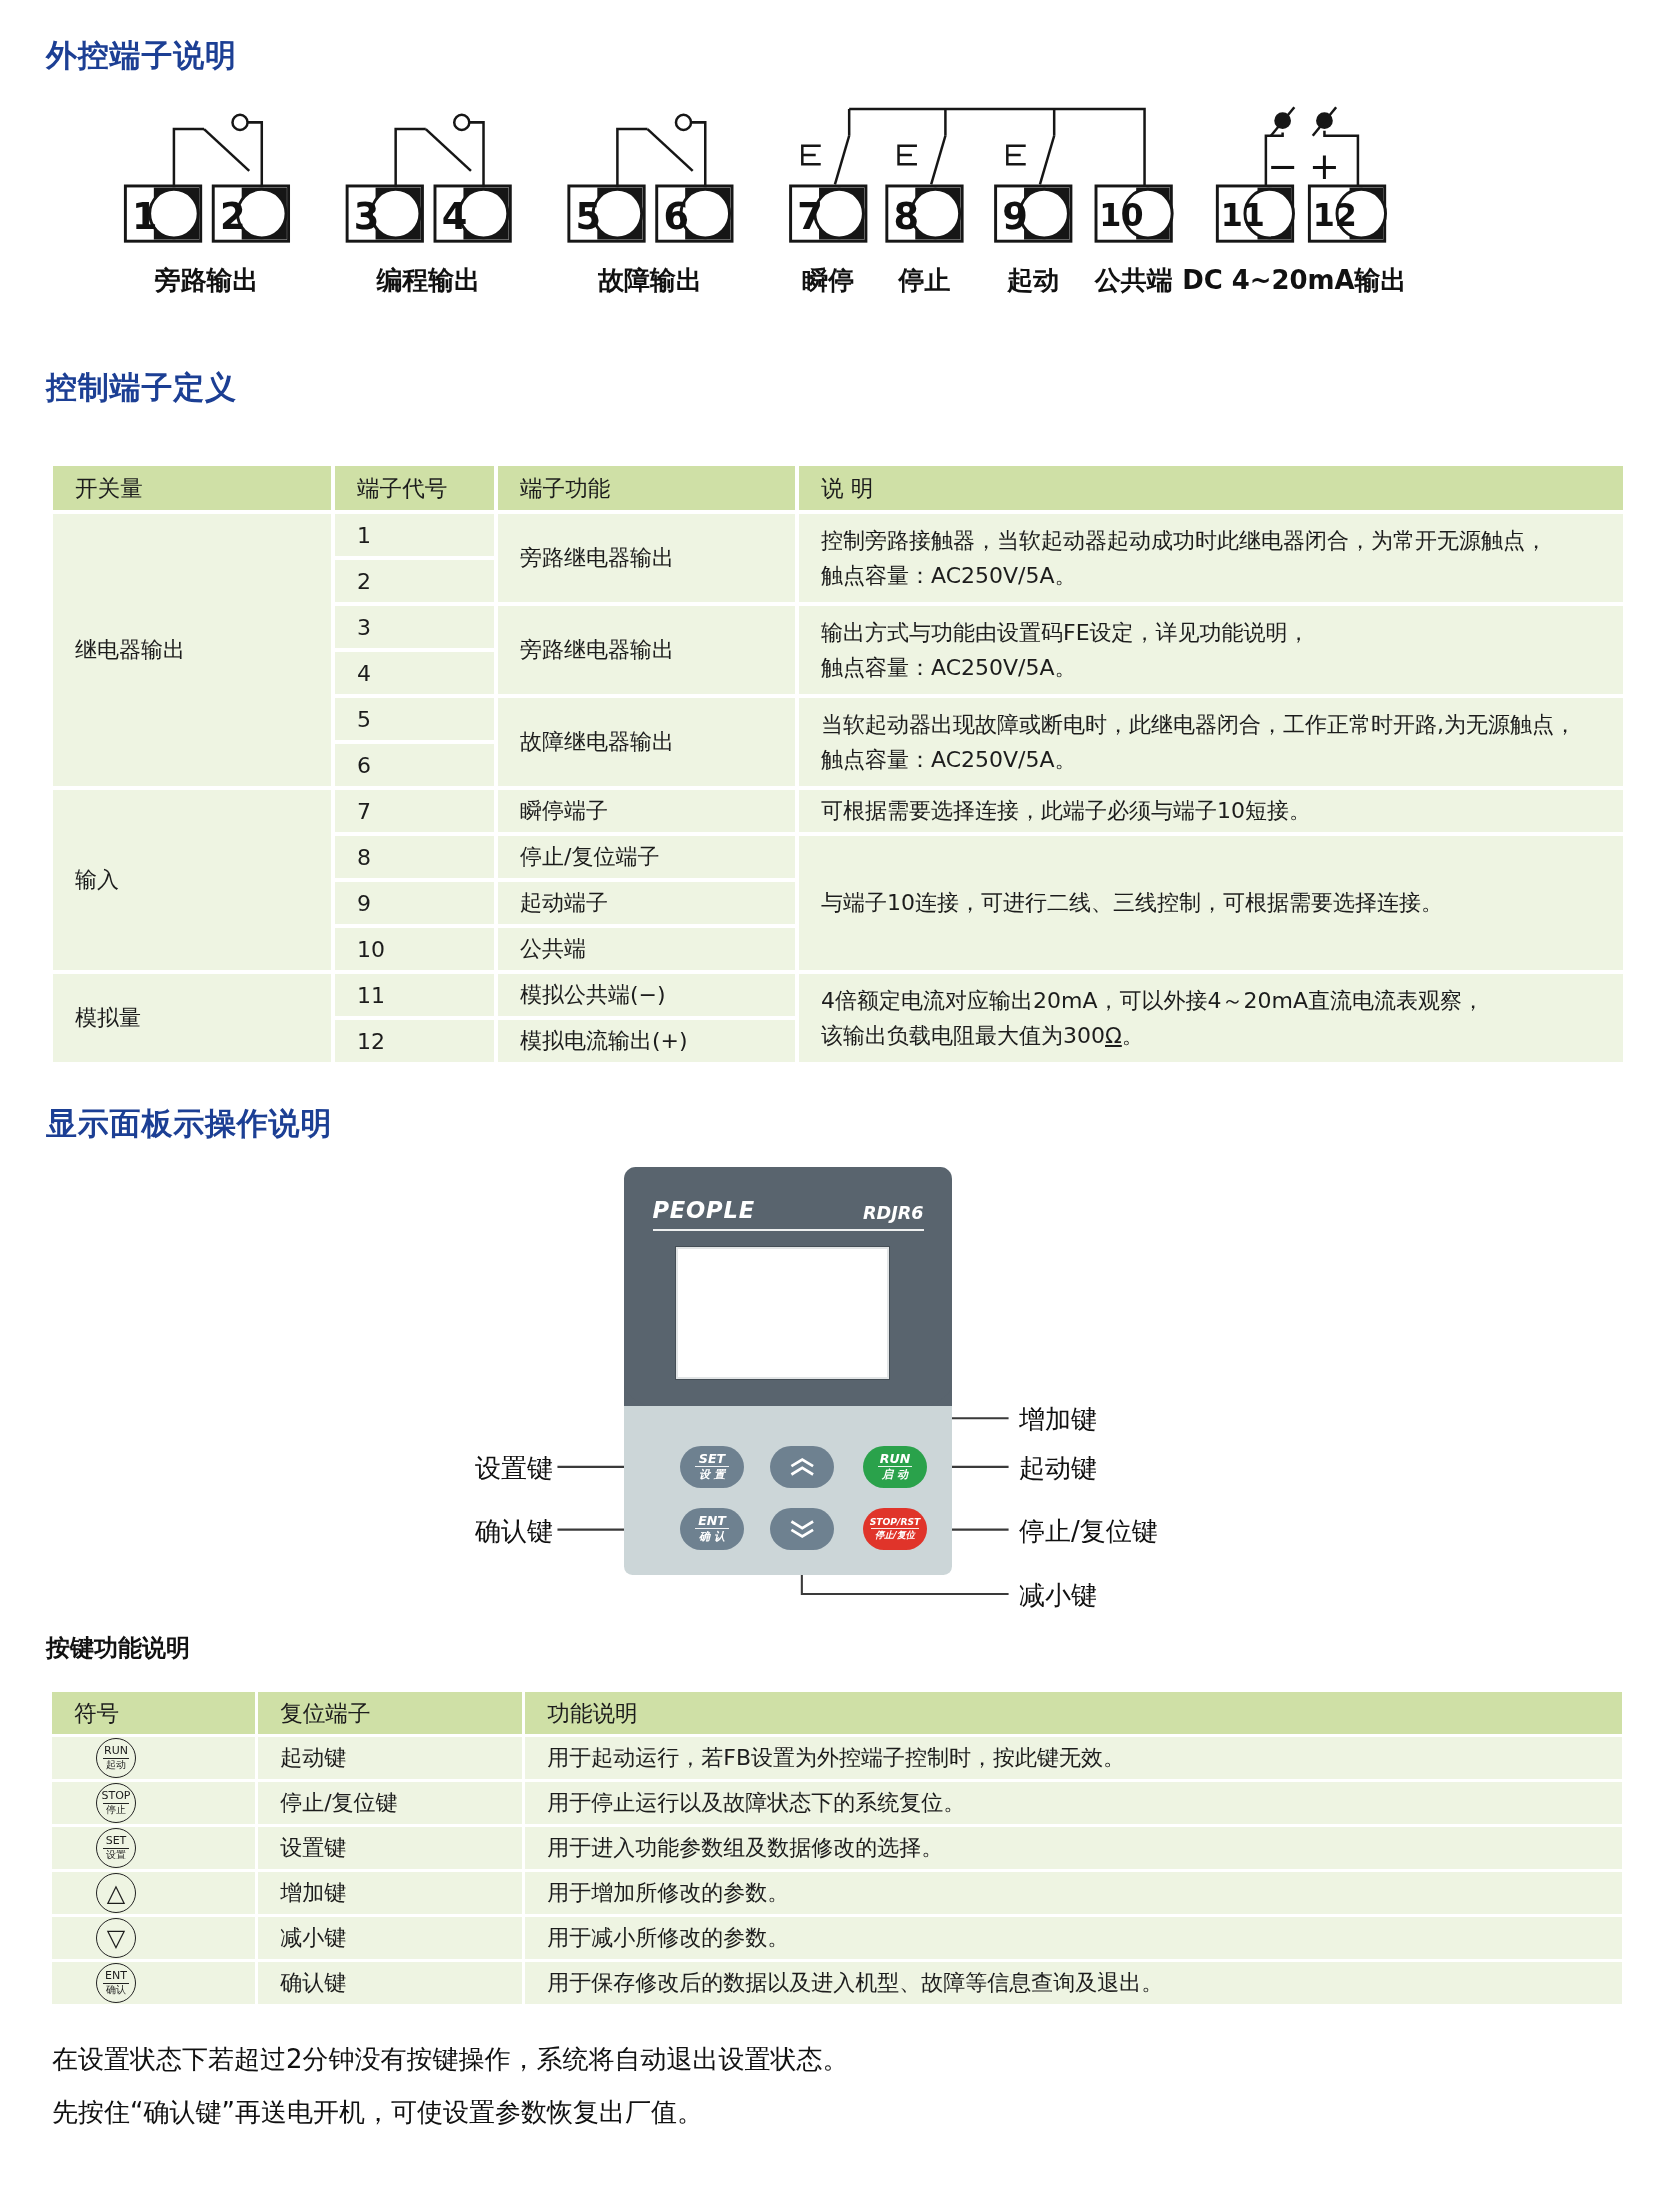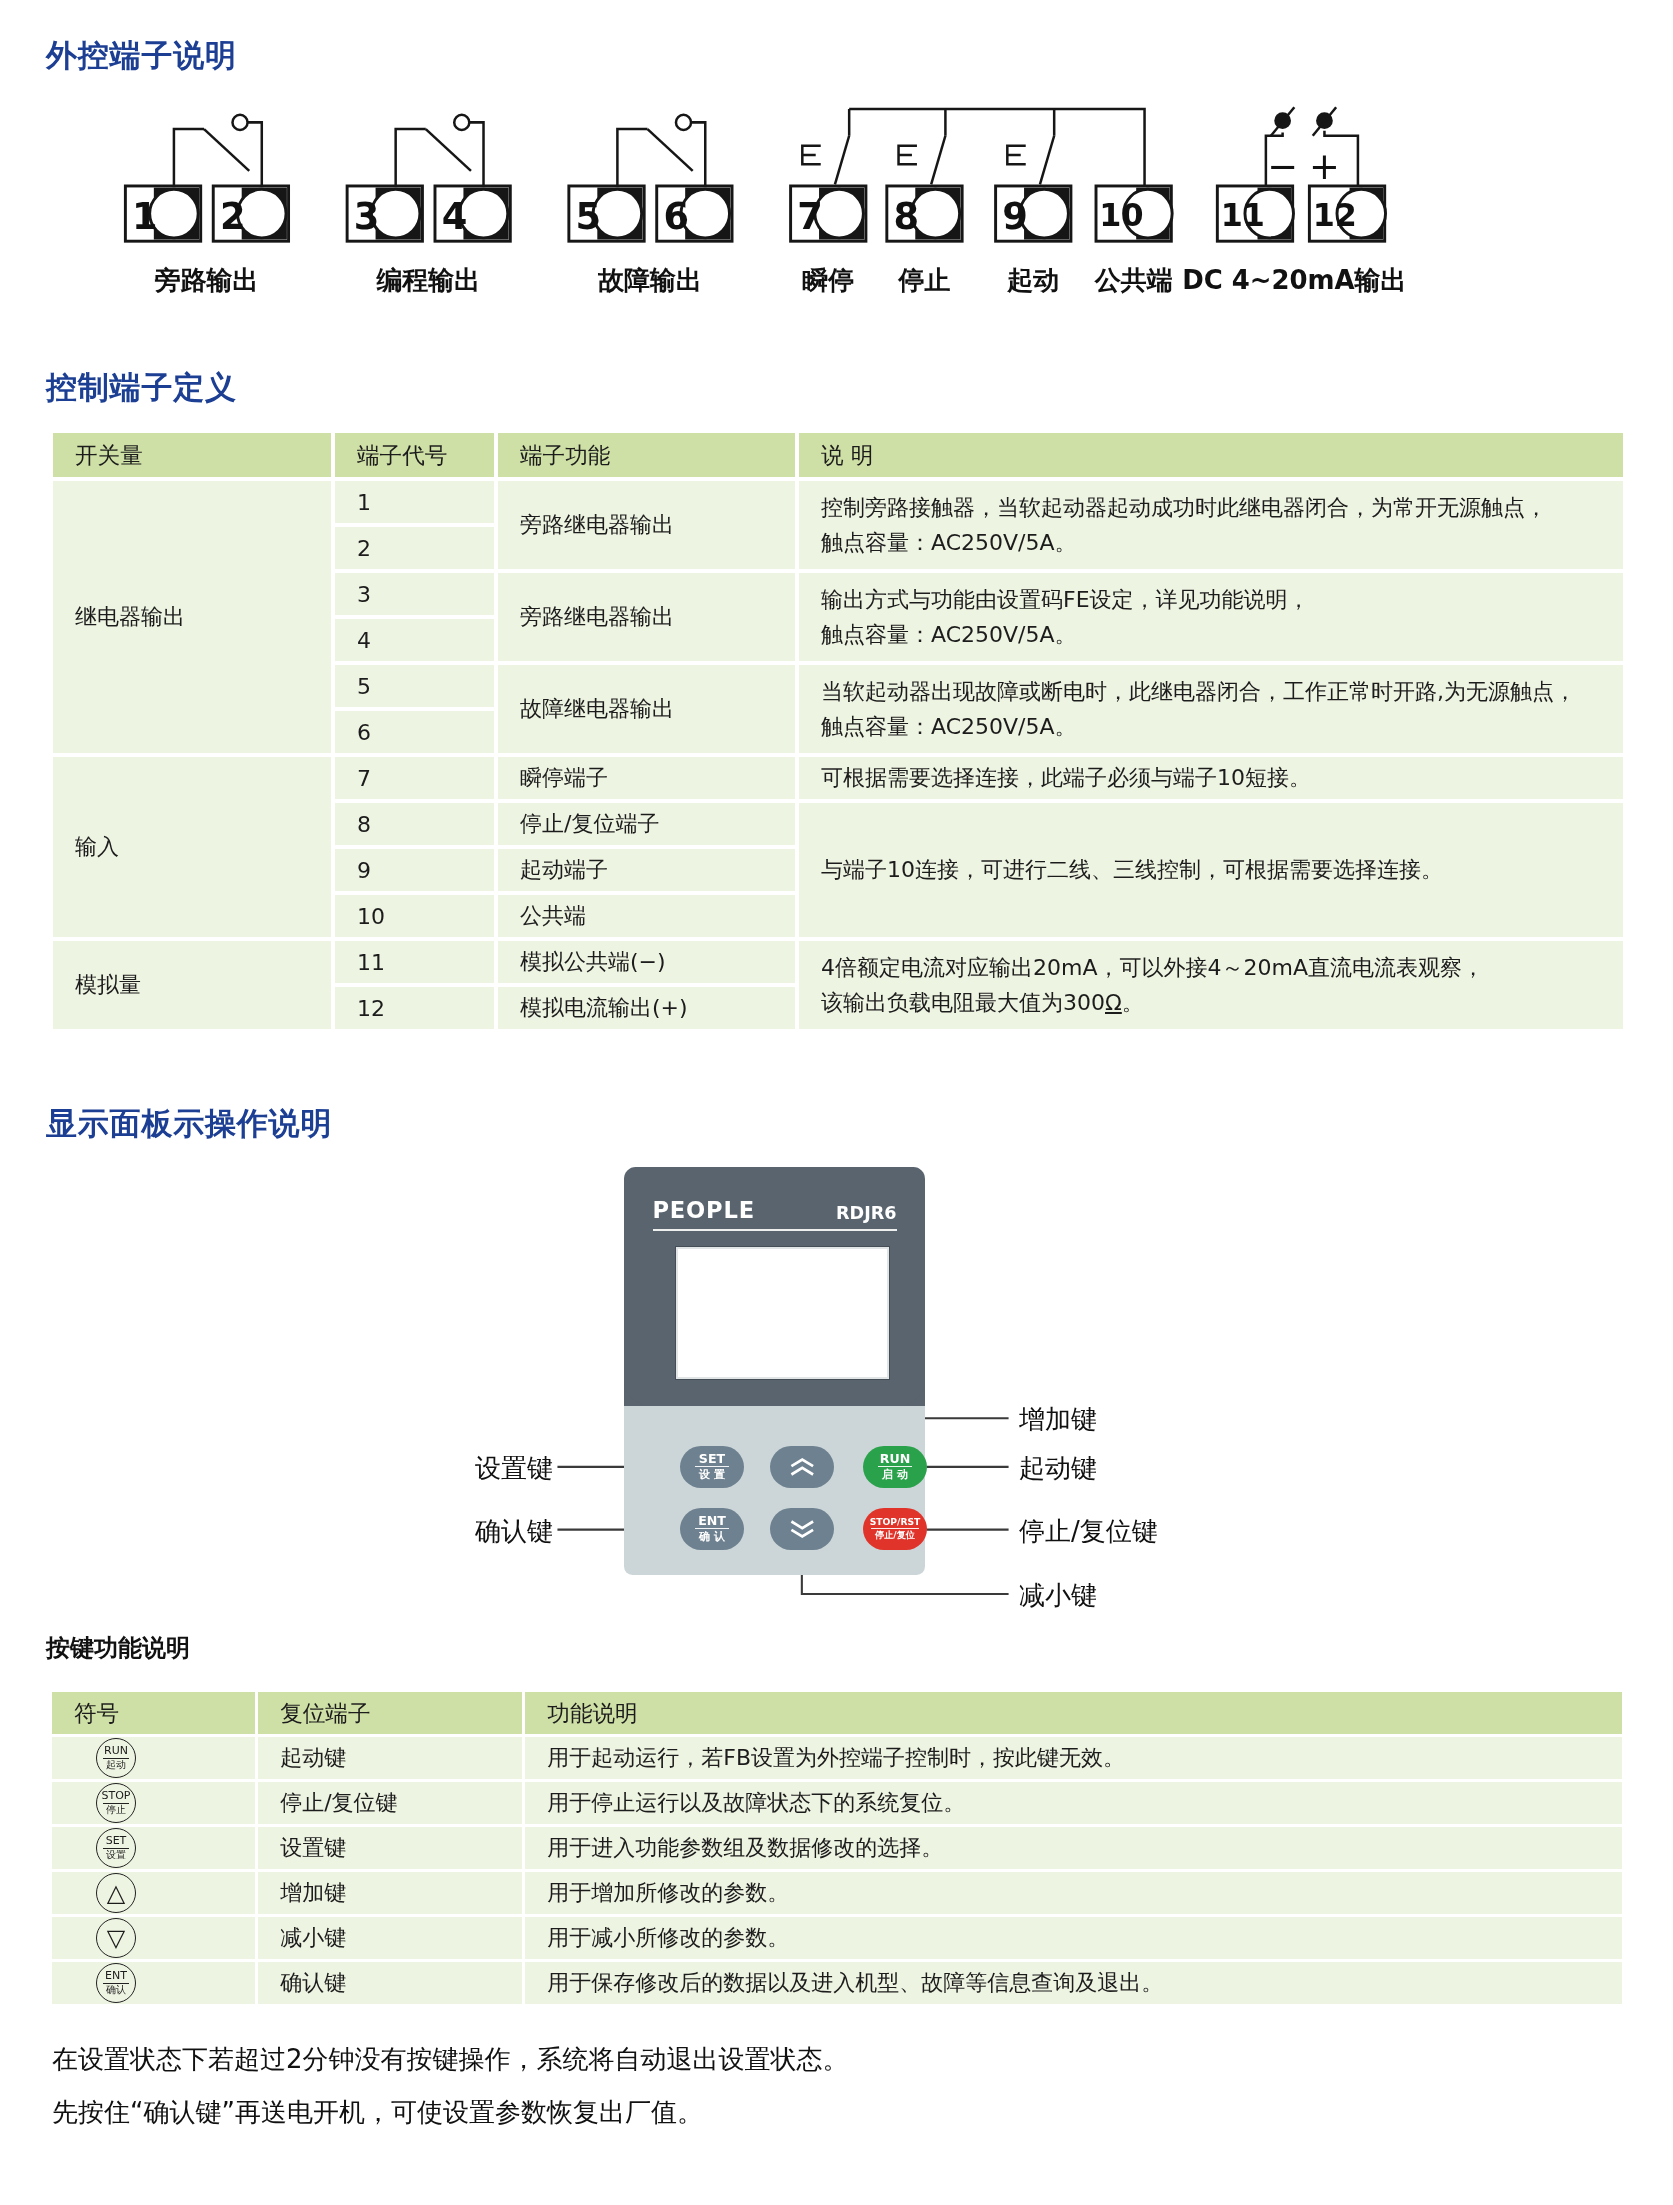--- a/index.html
+++ b/index.html
@@ -33,21 +33,21 @@
   .sym { width:40px; height:40px; border:1.7px solid #222; border-radius:50%; display:flex; flex-direction:column; align-items:center; justify-content:center; background:transparent; margin-left:22px; }
   .sym .s-t { font-size:11px; line-height:1.1; padding:0 2.5px; }
   .sym .s-b { font-size:10px; line-height:1.2; border-top:1.7px solid #222; padding:0 3.3px; }
   .sym.glyph span { font-size:24px; line-height:1; }
 
   .plain-title { position:absolute; font-size:24px; font-weight:600; color:#111; }
 
   
   .panel-zone { position:absolute; left:0; top:1121px; width:1674px; height:536px; }
   .callout-lines { position:absolute; left:0; top:0; }
-  .panel { position:absolute; left:624px; top:46px; width:301px; height:408px; }
+  .panel { position:absolute; left:624px; top:46px; width:328px; height:408px;font-style:italic; }
   .panel-top { position:absolute; left:0; top:0; width:100%; height:239px; background:#59646e; border-radius:11.7px 11.7px 0 0; }
   .panel-top::after { content:""; position:absolute; left:0; right:0; bottom:-22px; height:44px; background:#59646e; border-radius:0 0 50% 50% / 0 0 44px 44px; }
   .panel-bottom { position:absolute; left:0; top:239px; width:100%; height:169px; background:#ccd6d8; border-radius:0 0 8.4px 8.4px; }
   .brand-row { position:absolute; left:28.5px; right:28.5px; top:30px; display:flex; justify-content:space-between; align-items:flex-end; border-bottom:2.5px solid #eef0f0; padding-bottom:5.9px; color:#fff; z-index:2; }
   .brand { font-size:22.6px; font-weight:bold; letter-spacing:0.8px; }
   .model { font-size:17.6px; font-weight:bold; }
   .screen { position:absolute; left:52px; top:80px; width:213px; height:132px; background:#ffffff; border:2.5px solid #e2e5e6; outline:1.7px solid #454e56; z-index:2; }
   .btn { position:absolute; width:64px; height:42px; border-radius:22px; color:#fff; display:flex; flex-direction:column; align-items:center; justify-content:center; z-index:3; }
   .btn-slate { background:#6e8190; }
   .btn-run { background:#2aa24b; }
@@ -203,21 +203,21 @@
     <text class="dlabel" x="692" y="253">故障输出</text>
     <text class="dlabel" x="905" y="253">瞬停</text>
     <text class="dlabel" x="1020" y="253">停止</text>
     <text class="dlabel" x="1150" y="253">起动</text>
     <text class="dlabel" x="1270" y="253">公共端</text>
     <text class="dlabel" x="1462" y="253">DC 4~20mA输出</text>
   </svg>
 
   <div class="sec-title" style="left:46px; top:367px;">控制端子定义</div>
 
-  <table class="def" style="left:49px; top:429px; width:1577px;">
+  <table class="def" style="left:49px; top:462px; width:1577px;">
     <colgroup>
         <col style="width:278px">
         <col style="width:159px">
         <col style="width:297px">
         <col style="width:824px">
       </colgroup>
     <tbody>
         <tr>
       <th><span>开关量</span></th>
       <th><span>端子代号</span></th>

